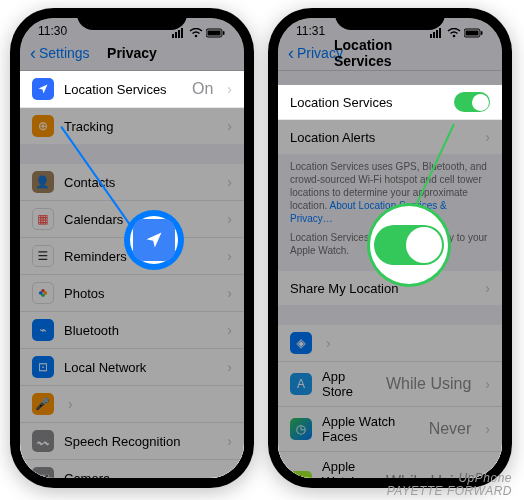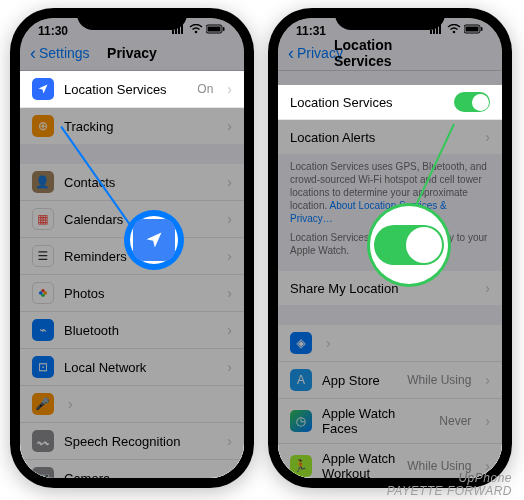--- a/index.html
+++ b/index.html
@@ -2,33 +2,33 @@
 <html><head>
 <meta charset="utf-8">
 <style>
   *{margin:0;padding:0;box-sizing:border-box;font-family:-apple-system,Helvetica,Arial,sans-serif}
   body{background:#fff;width:524px;height:500px;position:relative;overflow:hidden}
   .phones{display:flex;gap:14px;padding:8px 10px}
   .phone{width:244px;height:480px;background:#000;border-radius:44px;padding:10px;position:relative;box-shadow:0 4px 20px rgba(0,0,0,.25)}
   .screen{width:100%;height:100%;background:#f2f2f7;border-radius:34px;overflow:hidden;position:relative}
   .dim{position:absolute;inset:0;background:rgba(0,0,0,.35);pointer-events:none;z-index:5;border-radius:34px}
   .notch{position:absolute;top:0;left:50%;transform:translateX(-50%);width:110px;height:22px;background:#000;border-radius:0 0 16px 16px;z-index:20}
-  .statusbar{display:flex;justify-content:space-between;align-items:flex-start;padding:6px 18px 2px;font-size:12px;font-weight:700}
+  .statusbar{display:flex;justify-content:space-between;align-items:flex-end;padding:6px 18px 2px;font-size:12px;font-weight:400}
   .sb-right{display:flex;gap:3px;align-items:center}
   .navbar{display:flex;align-items:center;padding:4px 10px 8px;position:relative;border-bottom:.5px solid rgba(0,0,0,.15)}
   .back{color:#007aff;font-size:14px;display:flex;align-items:center;gap:3px}
   .chev-l{font-size:18px;line-height:1}
   .title{position:absolute;left:50%;transform:translateX(-50%);font-size:14px;font-weight:600}
   .list{background:#f2f2f7}
   .group{background:#fff;margin-bottom:20px}
   .row{display:flex;align-items:center;padding:7px 12px;border-bottom:.5px solid #e5e5ea;min-height:34px;font-size:13px;gap:10px}
   .row:last-child{border-bottom:none}
   .ico{width:22px;height:22px;border-radius:5px;display:flex;align-items:center;justify-content:center;flex-shrink:0;color:#fff;font-size:12px}
   .lbl{flex:1;color:#000}
-  .val{color:#8e8e93;font-size:12px}
+  .val{color:#8e8e93;font-size:16px}
   .chev-r{color:#c7c7cc;font-size:14px;margin-left:4px}
   .desc{padding:6px 12px;font-size:10px;color:#6d6d72;line-height:1.3}
   .desc a{color:#007aff;text-decoration:none}
   .hl{position:relative;z-index:10;background:#fff}
   .toggle{width:36px;height:20px;border-radius:10px;background:#34c759;position:relative;z-index:10}
   .toggle::after{content:"";position:absolute;width:17px;height:17px;background:#fff;border-radius:50%;top:1.5px;right:1.5px}
   .callout-circle{position:absolute;width:60px;height:60px;border-radius:50%;background:#fff;display:flex;align-items:center;justify-content:center;box-shadow:0 0 0 5px rgba(0,122,255,1);z-index:15}
   .callout-circle.blue{box-shadow:none;background:#007aff}
   .callout-inner{width:42px;height:42px;border-radius:10px;background:#3a82f7;display:flex;align-items:center;justify-content:center;color:#fff;font-size:20px}
   .callout-line{position:absolute;background:#007aff;height:2px;transform-origin:0 0;z-index:12}

